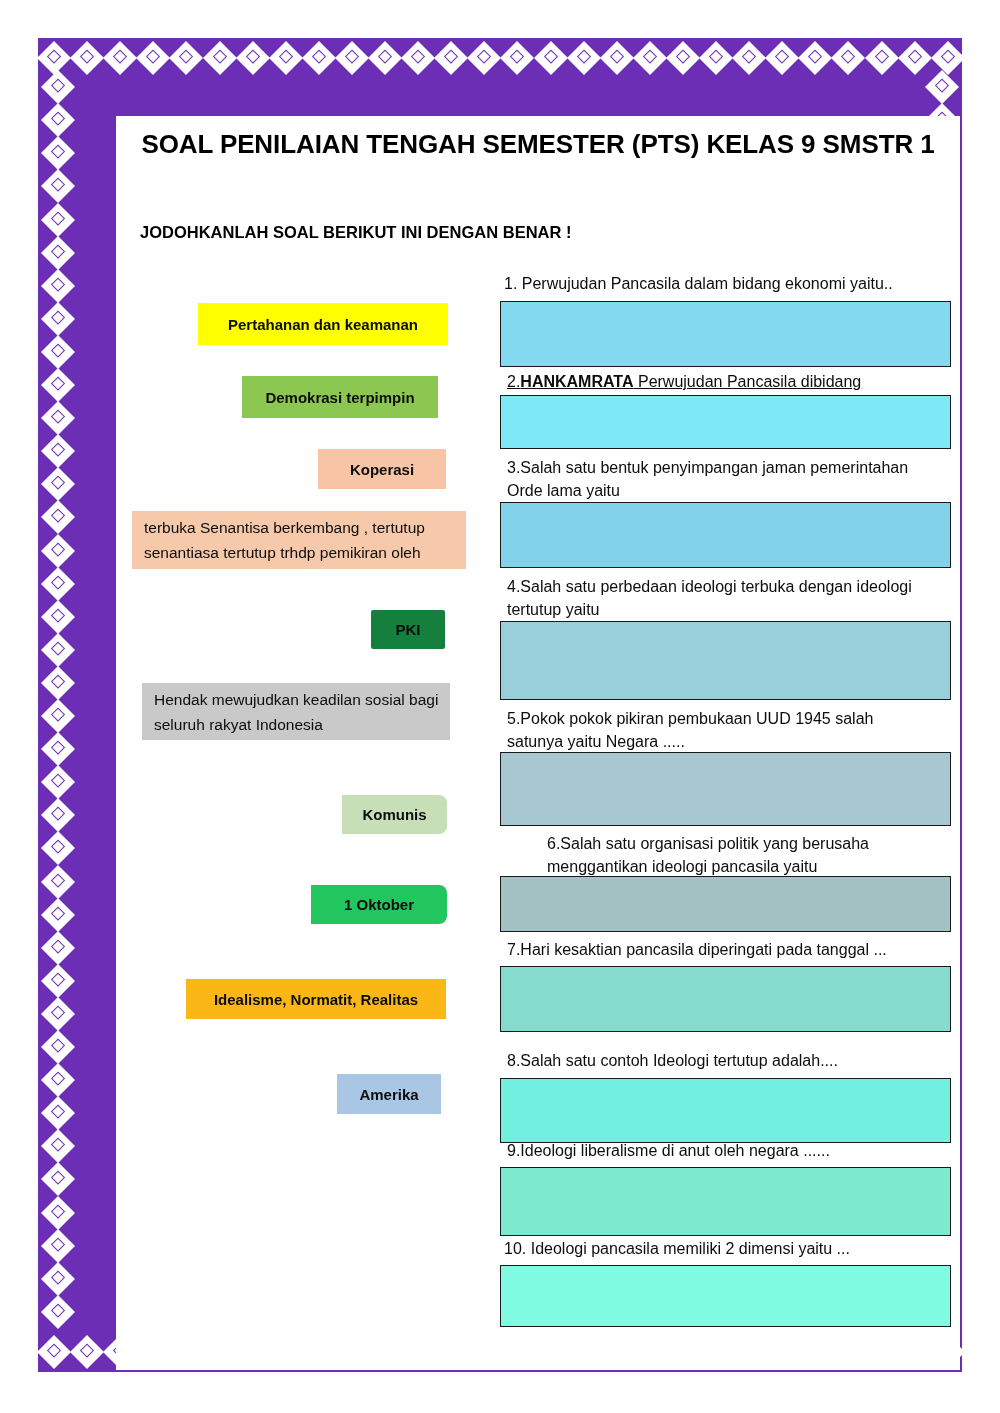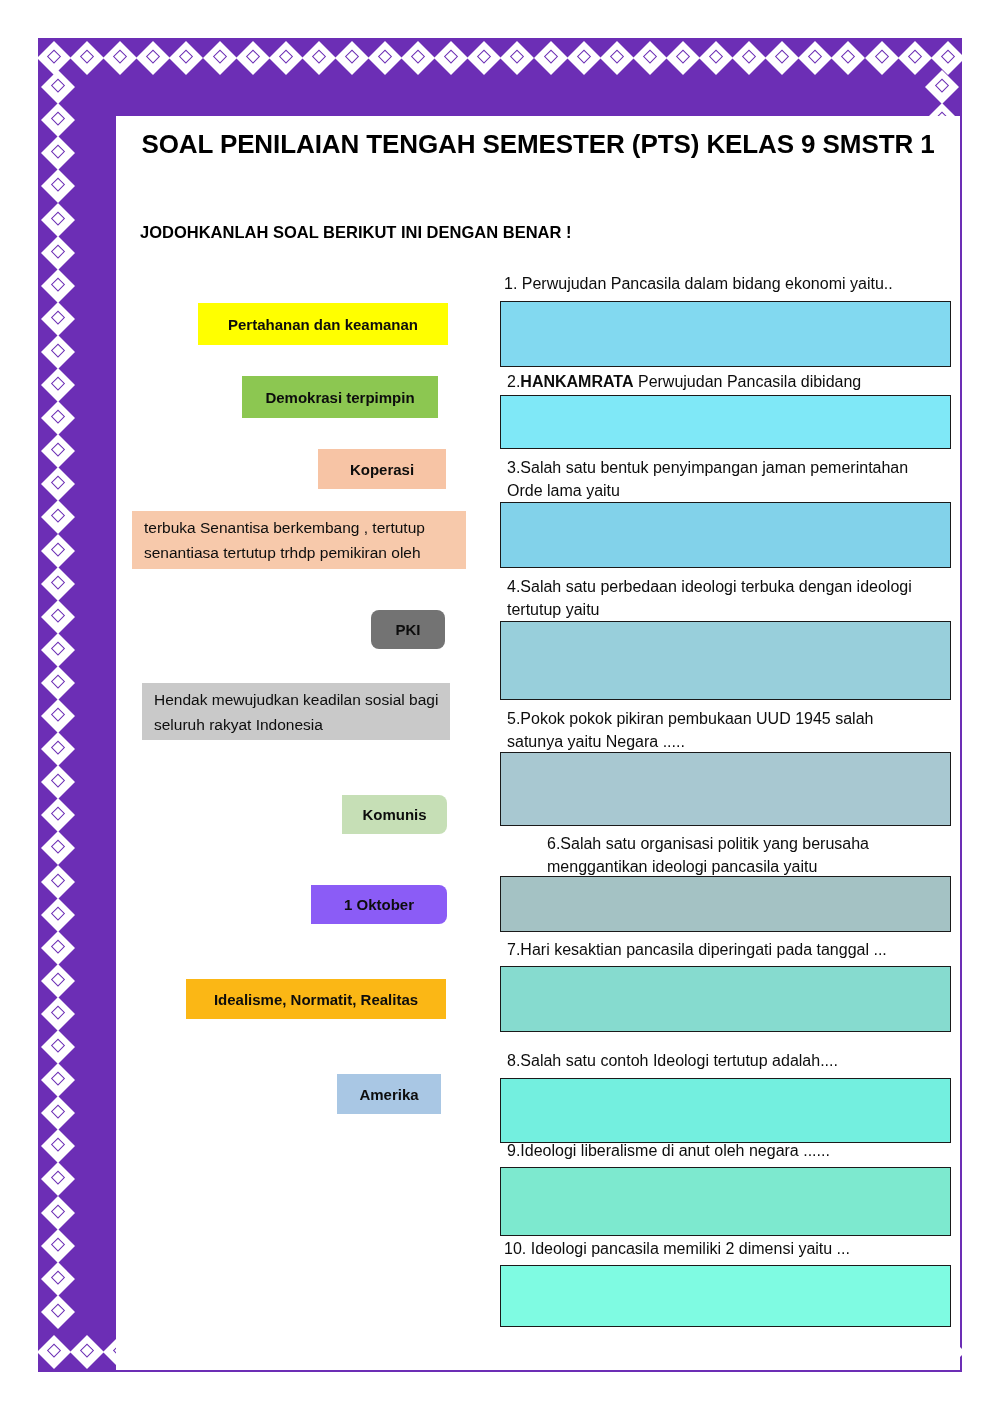--- a/index.html
+++ b/index.html
@@ -279,43 +279,43 @@
         </div>
         <div class="chip center" style="left: 126px; top: 260px; width: 196px; height: 42px; background: rgb(140, 199, 81); border-radius: 0px;">
           <span>Demokrasi terpimpin</span>
         </div>
         <div class="chip center" style="left: 202px; top: 333px; width: 128px; height: 40px; background: rgb(247, 196, 165); border-radius: 0px;">
           <span>Koperasi</span>
         </div>
         <div class="chip para" style="left: 16px; top: 395px; width: 334px; height: 58px; background: rgb(247, 201, 171); border-radius: 0px;">
           <span>terbuka Senantisa berkembang , tertutup senantiasa tertutup trhdp pemikiran oleh</span>
         </div>
-        <div class="chip center" style="left: 255px; top: 494px; width: 74px; height: 39px; background: #737373; border-radius: 8px;">
+        <div class="chip center" style="left: 255px; top: 494px; width: 74px; height: 39px; background: #15803d; border-radius: 2px;">
           <span>PKI</span>
         </div>
         <div class="chip para" style="left: 26px; top: 567px; width: 308px; height: 57px; background: rgb(201, 201, 201); border-radius: 0px;">
           <span>Hendak mewujudkan keadilan sosial bagi seluruh rakyat Indonesia</span>
         </div>
         <div class="chip center" style="left: 226px; top: 679px; width: 105px; height: 39px; background: rgb(198, 223, 182); border-radius: 0px 8px 8px 0px;">
           <span>Komunis</span>
         </div>
-        <div class="chip center" style="left: 195px; top: 769px; width: 136px; height: 39px; background: #8b5cf6; border-radius: 0px 8px 8px 0px;">
+        <div class="chip center" style="left: 195px; top: 769px; width: 136px; height: 39px; background: #22c55e; border-radius: 0px 8px 8px 0px;">
           <span>1 Oktober</span>
         </div>
         <div class="chip center" style="left: 70px; top: 863px; width: 260px; height: 40px; background: rgb(251, 183, 21); border-radius: 0px;">
           <span>Idealisme, Normatit, Realitas</span>
         </div>
         <div class="chip center" style="left: 221px; top: 958px; width: 104px; height: 40px; background: rgb(169, 199, 228); border-radius: 0px;">
           <span>Amerika</span>
         </div>
       </div>
     <div id="questions-column">
         <div class="qtext" style="left: 388px; top: 156px;"><span>1.</span><span> Perwujudan Pancasila dalam bidang ekonomi yaitu..</span></div>
         <div class="abox" style="left: 384px; top: 185px; width: 451px; height: 66px; background: rgb(130, 217, 240);"></div>
-        <div class="qtext" style="left: 391px; top: 254px;"><span>2.</span><b>HANKAMRATA</b><span> Perwujudan Pancasila dibidang</span></div>
+        <div class="qtext" style="left: 391px; top: 254px; text-decoration: underline;"><span>2.</span><b>HANKAMRATA</b><span> Perwujudan Pancasila dibidang</span></div>
         <div class="abox" style="left: 384px; top: 279px; width: 451px; height: 54px; background: rgb(127, 232, 247);"></div>
         <div class="qtext" style="left: 391px; top: 340px;"><span>3.</span><span>Salah satu bentuk penyimpangan jaman pemerintahan
    Orde  lama yaitu</span></div>
         <div class="abox" style="left: 384px; top: 386px; width: 451px; height: 66px; background: rgb(130, 210, 234);"></div>
         <div class="qtext" style="left: 391px; top: 459px;"><span>4.</span><span>Salah satu perbedaan ideologi terbuka dengan ideologi
    tertutup yaitu</span></div>
         <div class="abox" style="left: 384px; top: 505px; width: 451px; height: 79px; background: rgb(152, 207, 219);"></div>
         <div class="qtext" style="left: 391px; top: 591px;"><span>5.</span><span>Pokok pokok pikiran pembukaan UUD 1945 salah
    satunya yaitu Negara .....</span></div>
         <div class="abox" style="left: 384px; top: 636px; width: 451px; height: 74px; background: rgb(168, 200, 209);"></div>

